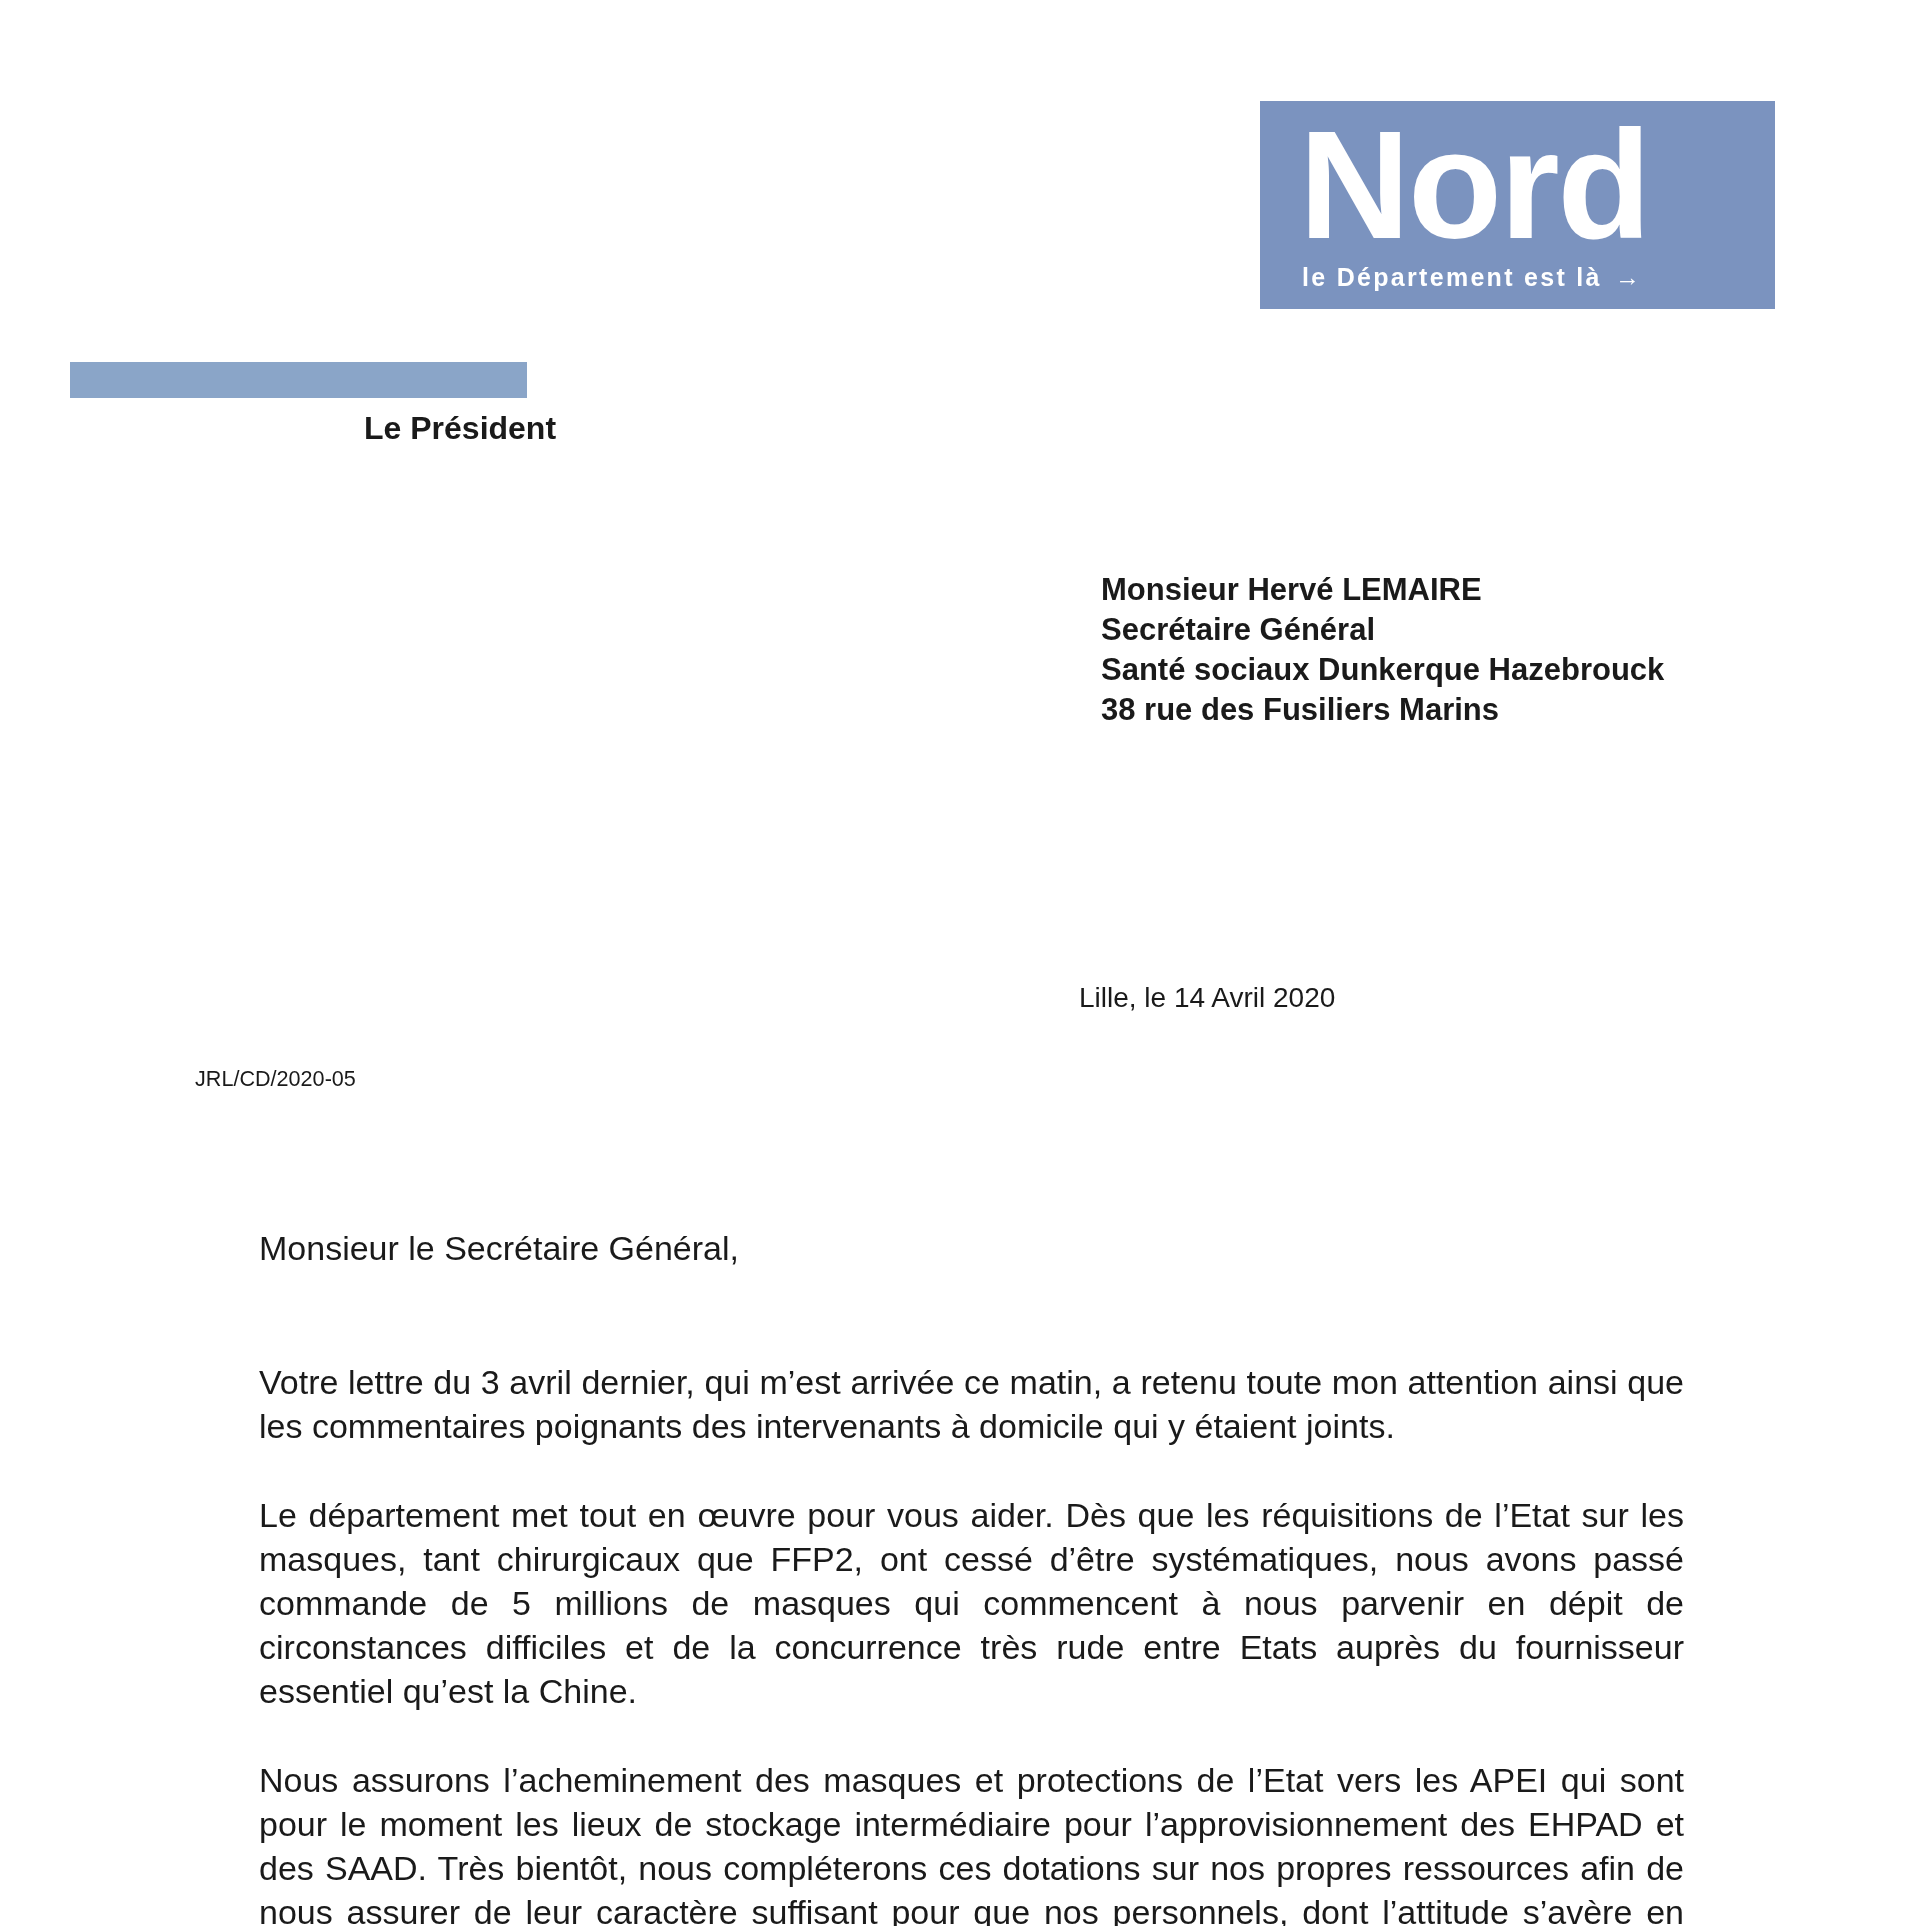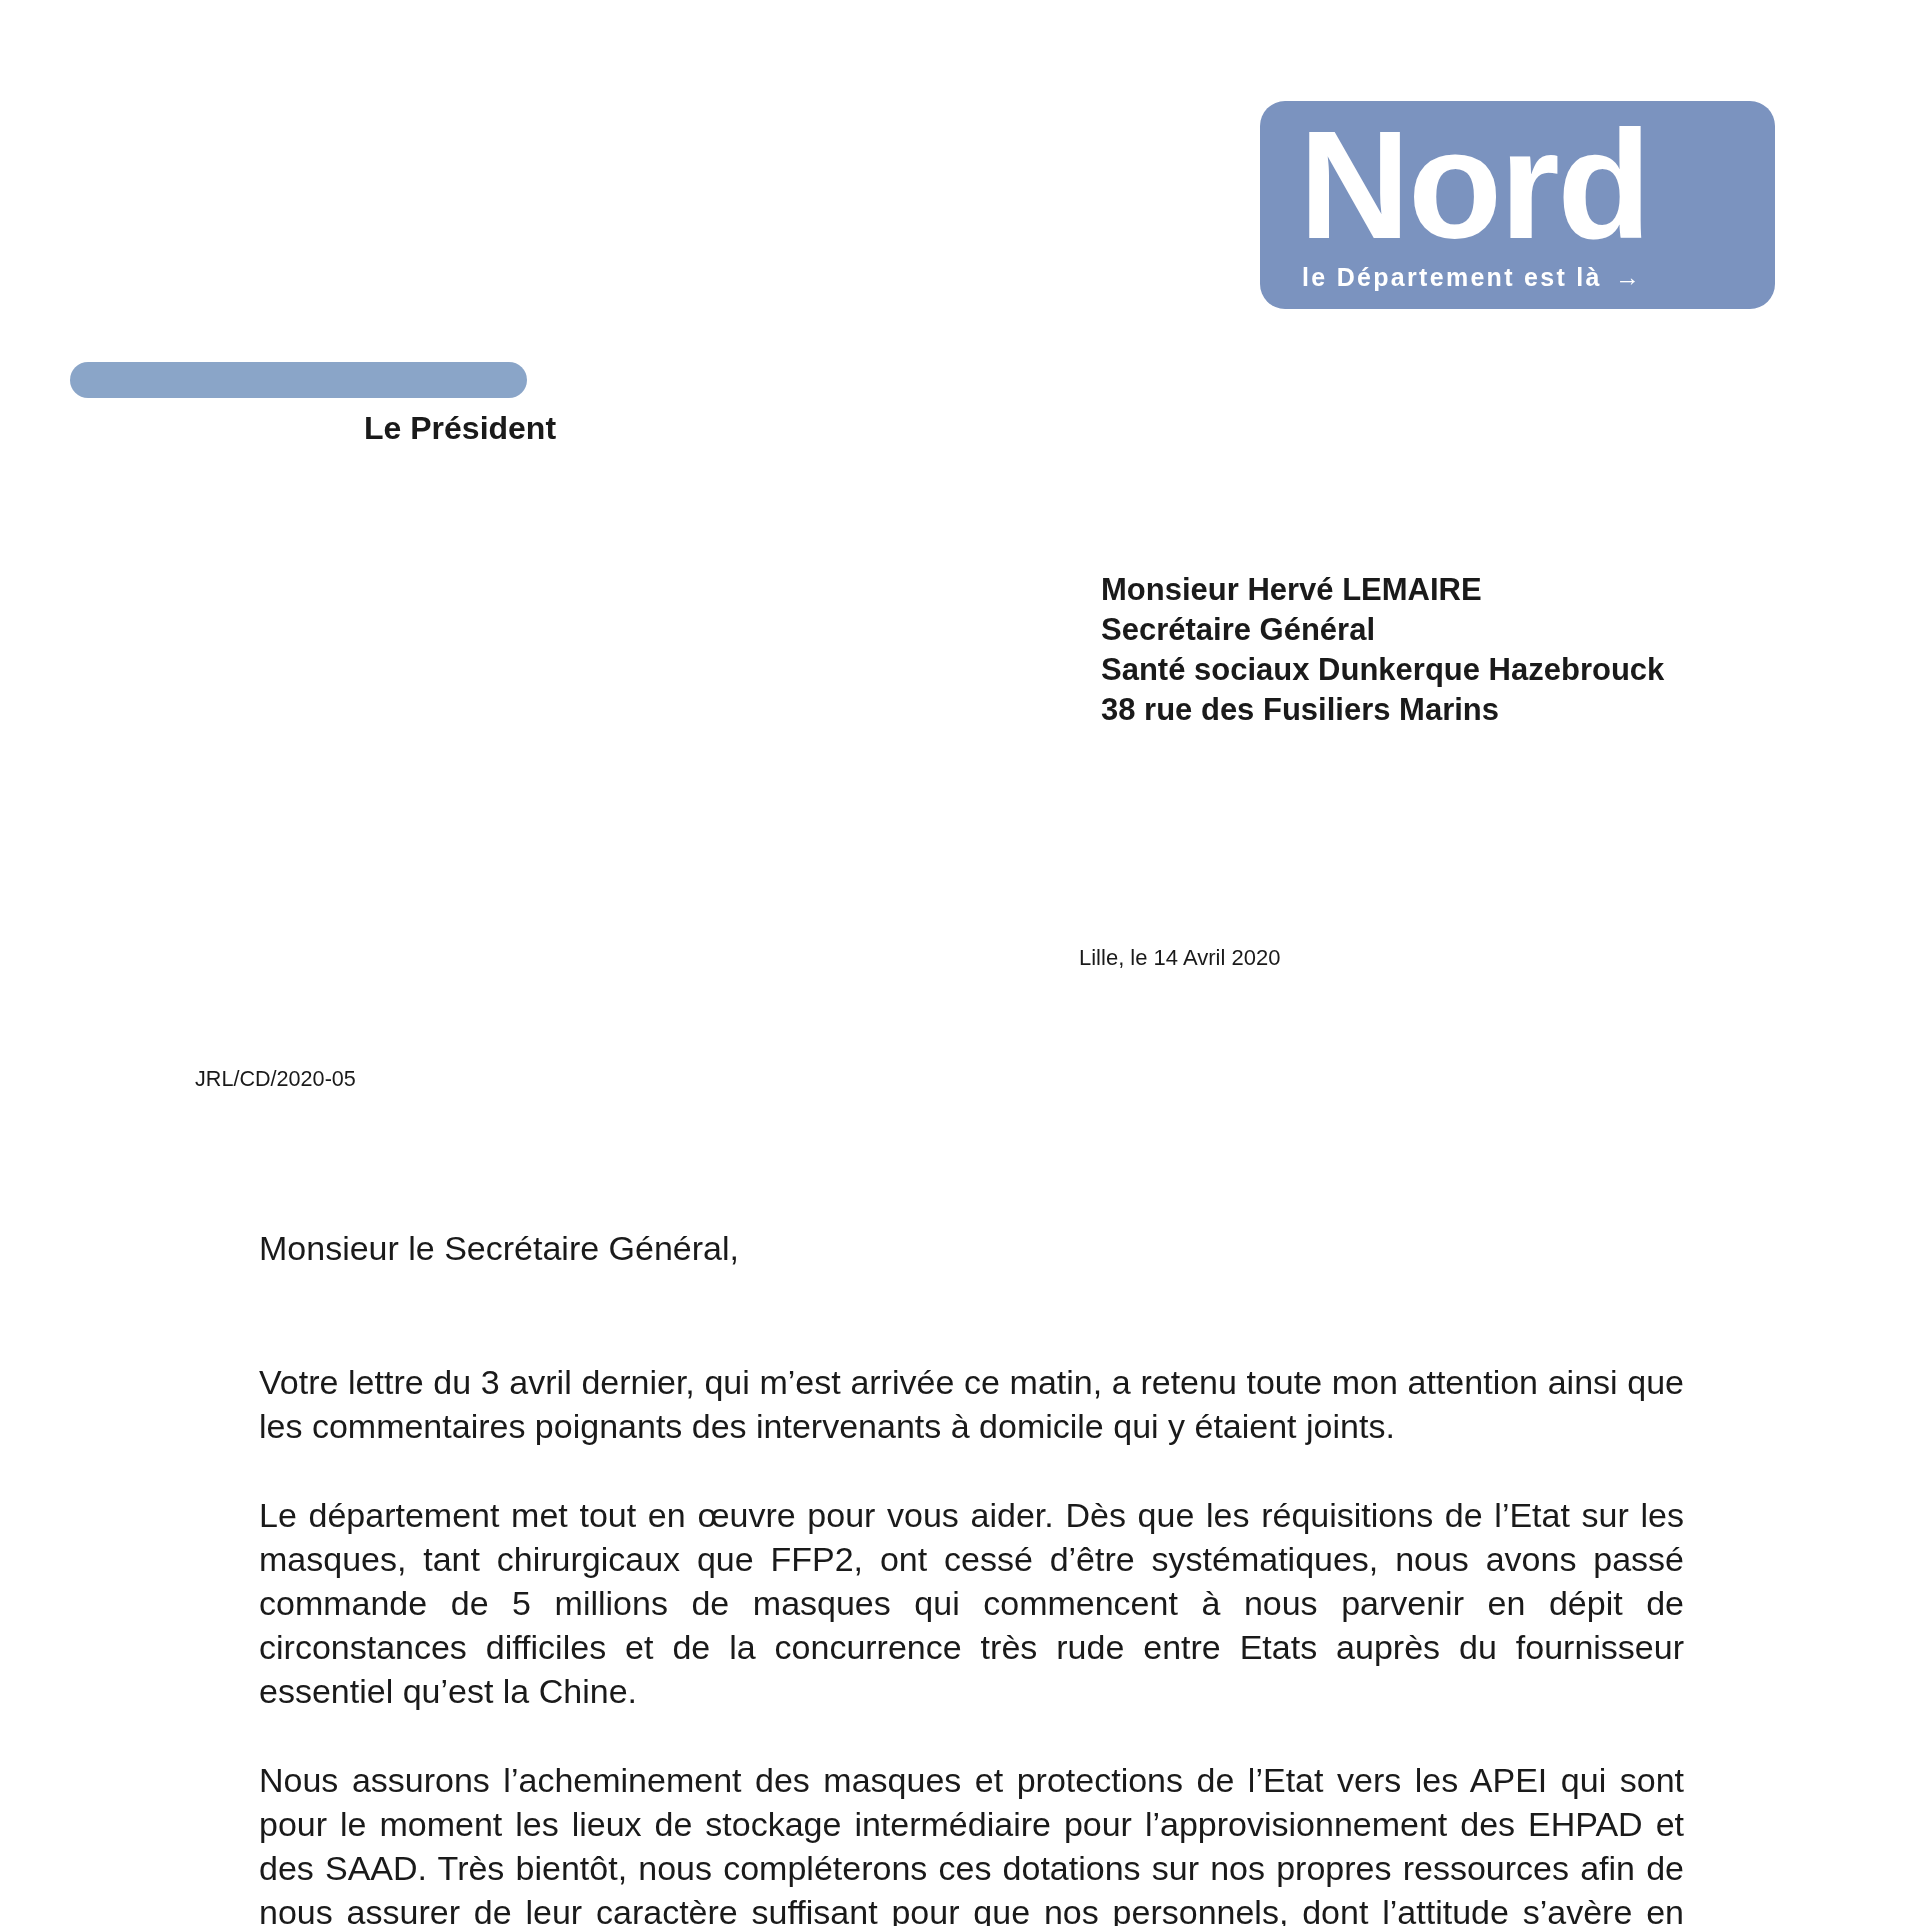--- a/index.html
+++ b/index.html
@@ -8,21 +8,21 @@
       background: #ffffff;
     }
     body {
       width: 1911px;
       height: 2703px;
       position: relative;
       overflow: hidden;
       font-family: "Liberation Sans", sans-serif;
       color: #1a1a1a;
     }
-    .abs { position: absolute; border-radius: 25px; }
+    .abs { position: absolute; }
 
     
     .logo {
       left: 1260px;
       top: 101px;
       width: 515px;
       height: 208px;
       background: #7b93bf;
     }
     .logo-word {
@@ -78,22 +78,22 @@
       top: 570px;
       font-weight: bold;
       font-size: 31px;
       line-height: 40px;
     }
     .recipient div { white-space: nowrap; }
 
     
     .date {
       left: 1079px;
-      top: 940px;
-      font-size: 22px;
+      top: 980px;
+      font-size: 28px;
       line-height: 35px;
       white-space: nowrap;
       text-align: right;
     }
     .reference {
       left: 195px;
       top: 1065px;
       font-size: 21.6px;
       line-height: 27px;
       white-space: nowrap;

